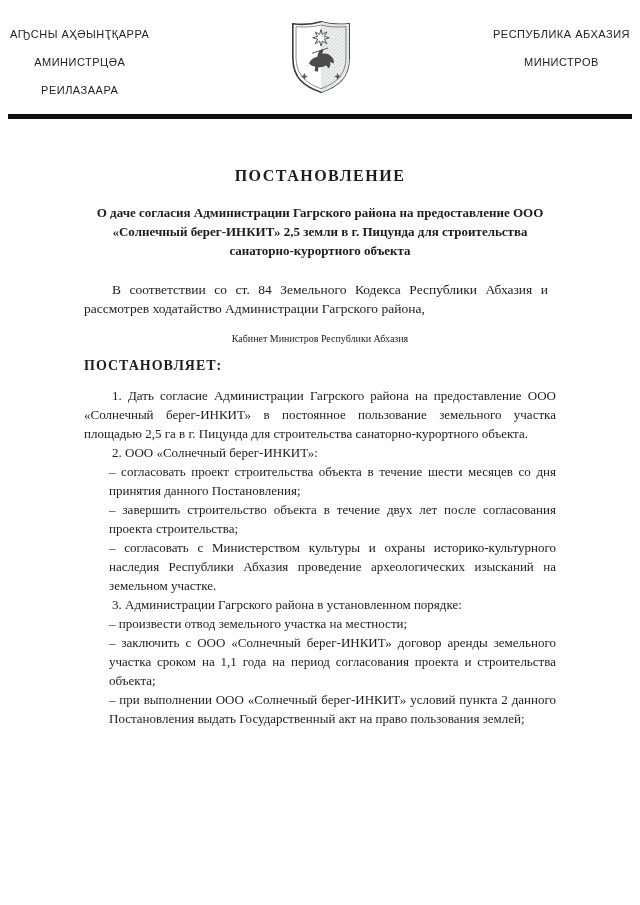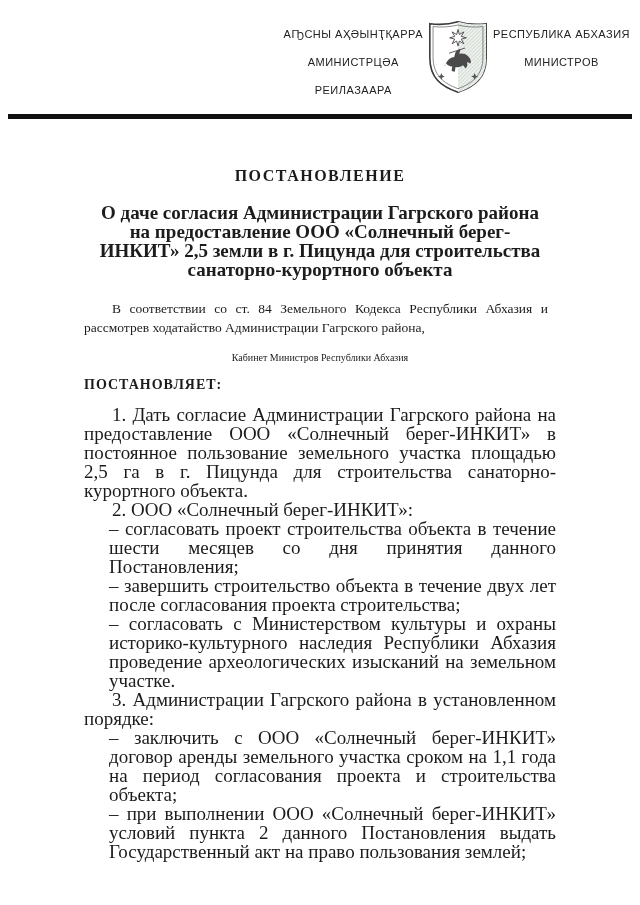--- a/index.html
+++ b/index.html
@@ -10,21 +10,21 @@
     background: #ffffff;
     color: #1c1c1c;
     font-family: "Liberation Serif", serif;
     position: relative;
     overflow: hidden;
     box-sizing: border-box;
   }
   
   .letterhead {
     display: flex;
-    justify-content: flex-end;
+    justify-content: space-between;
     align-items: flex-start;
     padding: 20px 10px 0 10px;
   }
   .hdr-block {
     font-family: "Liberation Sans", sans-serif;
     font-size: 11px;
     letter-spacing: 0.5px;
     line-height: 28px;
     text-align: center;
     color: #222;
@@ -54,21 +54,21 @@
     margin: 48px 0 12px 0;
     text-align: center;
     font-size: 16px;
     font-weight: bold;
     letter-spacing: 1.5px;
   }
   .doc-subject {
     max-width: 452px;
     margin: 18px auto 0 auto;
     text-align: center;
-    font-size: 19px;
+    font-size: 13px;
     font-weight: bold;
     line-height: 19px;
   }
   .doc-preamble {
     margin: 20px 8px 0 0;
     font-size: 13.5px;
     line-height: 19px;
     text-align: justify;
     text-indent: 28px;
   }
@@ -80,21 +80,21 @@
   }
   .doc-resolves {
     margin: 14px 0 0 0;
     text-align: left;
     font-size: 14px;
     font-weight: bold;
     letter-spacing: 1px;
   }
   .doc-body {
     margin-top: 12px;
-    font-size: 19px;
+    font-size: 13px;
     line-height: 19px;
   }
   .item {
     margin: 0;
     text-align: justify;
     text-indent: 28px;
   }
   .subitem {
     margin: 0 0 0 25px;
     text-align: justify;
@@ -160,18 +160,19 @@
 
     <div class="doc-body">
       <p class="item">1. Дать согласие Администрации Гагрского района на предоставление ООО «Солнечный берег-ИНКИТ» в постоянное пользование земельного участка площадью 2,5 га в г. Пицунда для строительства санаторно-курортного объекта.</p>
 
       <p class="item">2. ООО «Солнечный берег-ИНКИТ»:</p>
       <p class="subitem">– согласовать проект строительства объекта в течение шести месяцев со дня принятия данного Постановления;</p>
       <p class="subitem">– завершить строительство объекта в течение двух лет после согласования проекта строительства;</p>
       <p class="subitem">– согласовать с Министерством культуры и охраны историко-культурного наследия Республики Абхазия проведение археологических изысканий на земельном участке.</p>
 
       <p class="item">3. Администрации Гагрского района в установленном порядке:</p>
+      <p class="subitem">– произвести отвод земельного участка на местности;</p>
       <p class="subitem">– заключить с ООО «Солнечный берег-ИНКИТ» договор аренды земельного участка сроком на 1,1 года на период согласования проекта и строительства объекта;</p>
       <p class="subitem">– при выполнении ООО «Солнечный берег-ИНКИТ» условий пункта 2 данного Постановления выдать Государственный акт на право пользования землей;</p>
     </div>
   </main>
 
 </div>
 
 </body></html>

